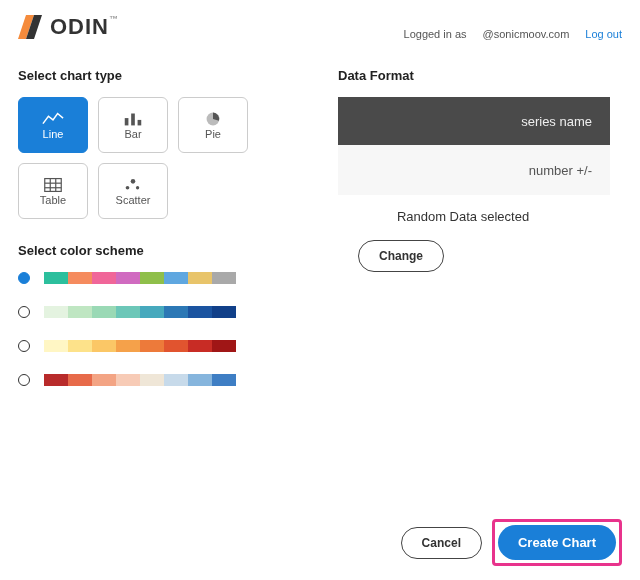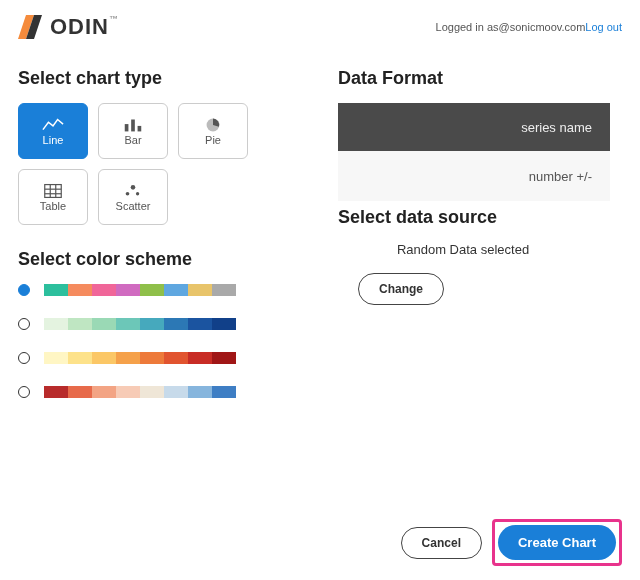--- a/index.html
+++ b/index.html
@@ -7,21 +7,21 @@
     width: 640px;
     height: 580px;
     background: #ffffff;
     font-family: "Segoe UI", Arial, sans-serif;
     color: #333333;
     font-size: 13px;
     overflow: hidden;
   }
   .header {
     display: flex;
-    align-items: center;
+    align-items: flex-end;
     justify-content: space-between;
     padding: 14px 18px 0 18px;
   }
   .logo {
     display: flex;
     align-items: center;
     gap: 8px;
     font-weight: 600;
     font-size: 22px;
     color: #333;
@@ -32,32 +32,33 @@
     height: 24px;
     position: relative;
     overflow: hidden;
   }
   .logo svg { display: block; }
   .tm { font-size: 9px; color: #999; vertical-align: top; }
   .userbar {
     font-size: 11px;
     color: #555;
     display: flex;
+    gap: 16px;
     align-items: center;
   }
   .userbar .logout { color: #1a7fd8; cursor: pointer; }
   .main {
     display: flex;
     padding: 28px 18px 0 18px;
     gap: 20px;
   }
   .left { width: 300px; }
   .right { flex: 1; }
   h4.section {
-    font-size: 18px;
+    font-size: 13px;
     font-weight: 700;
     color: #222;
     margin-bottom: 14px;
   }
   .chart-grid {
     display: grid;
     grid-template-columns: repeat(3, 70px);
     gap: 10px;
     margin-bottom: 24px;
   }
@@ -298,21 +299,20 @@
       </div>
   </div>
 
   <div class="right">
     <h4 class="section">Data Format</h4>
     <div class="format-table">
       <div class="format-head">series name</div>
       <div class="format-row">number +/-</div>
     </div>
 
-    <h4 class="section source-heading">Select data source</h4>
     <div class="source-text">Random Data selected</div>
     <div class="change-wrap">
       <button class="pill-btn">Change</button>
     </div>
   </div>
 </div>
 
 <div class="footer">
   <button class="pill-btn">Cancel</button>
   <span class="highlight">

